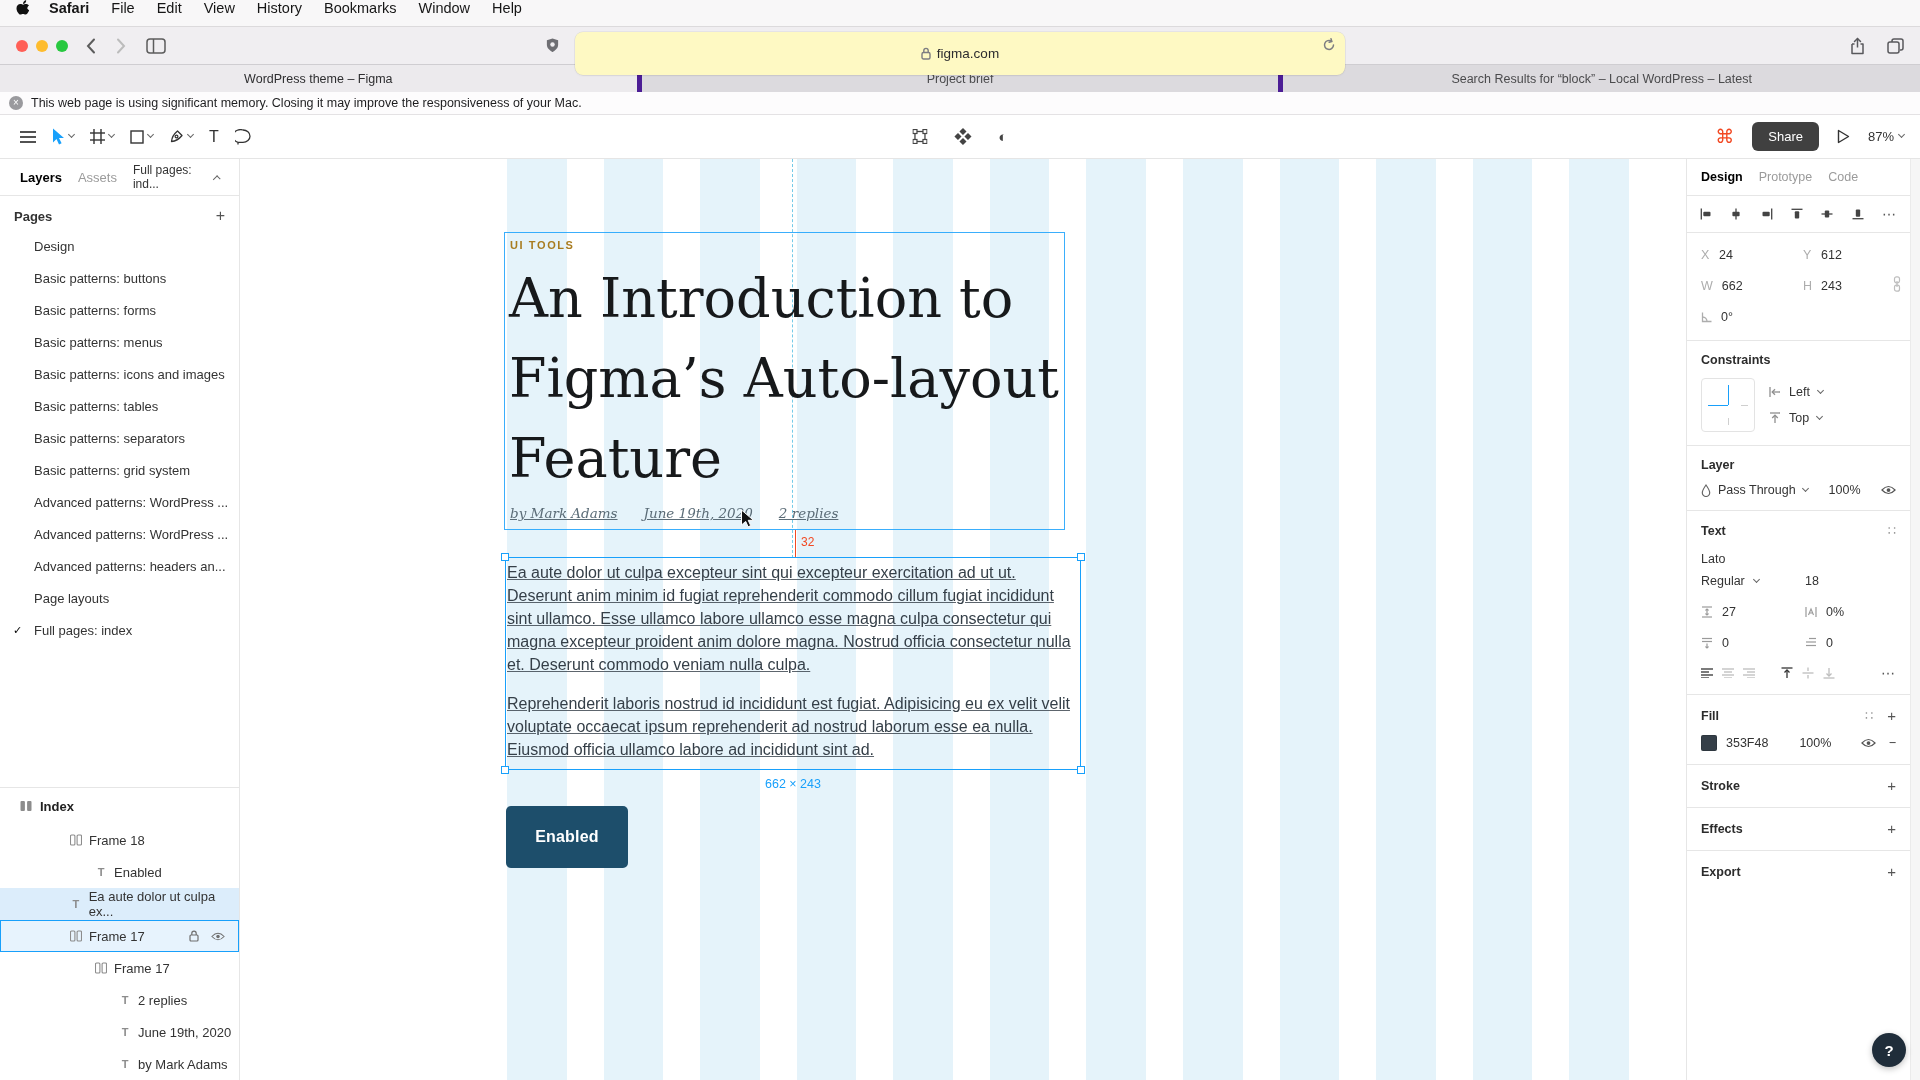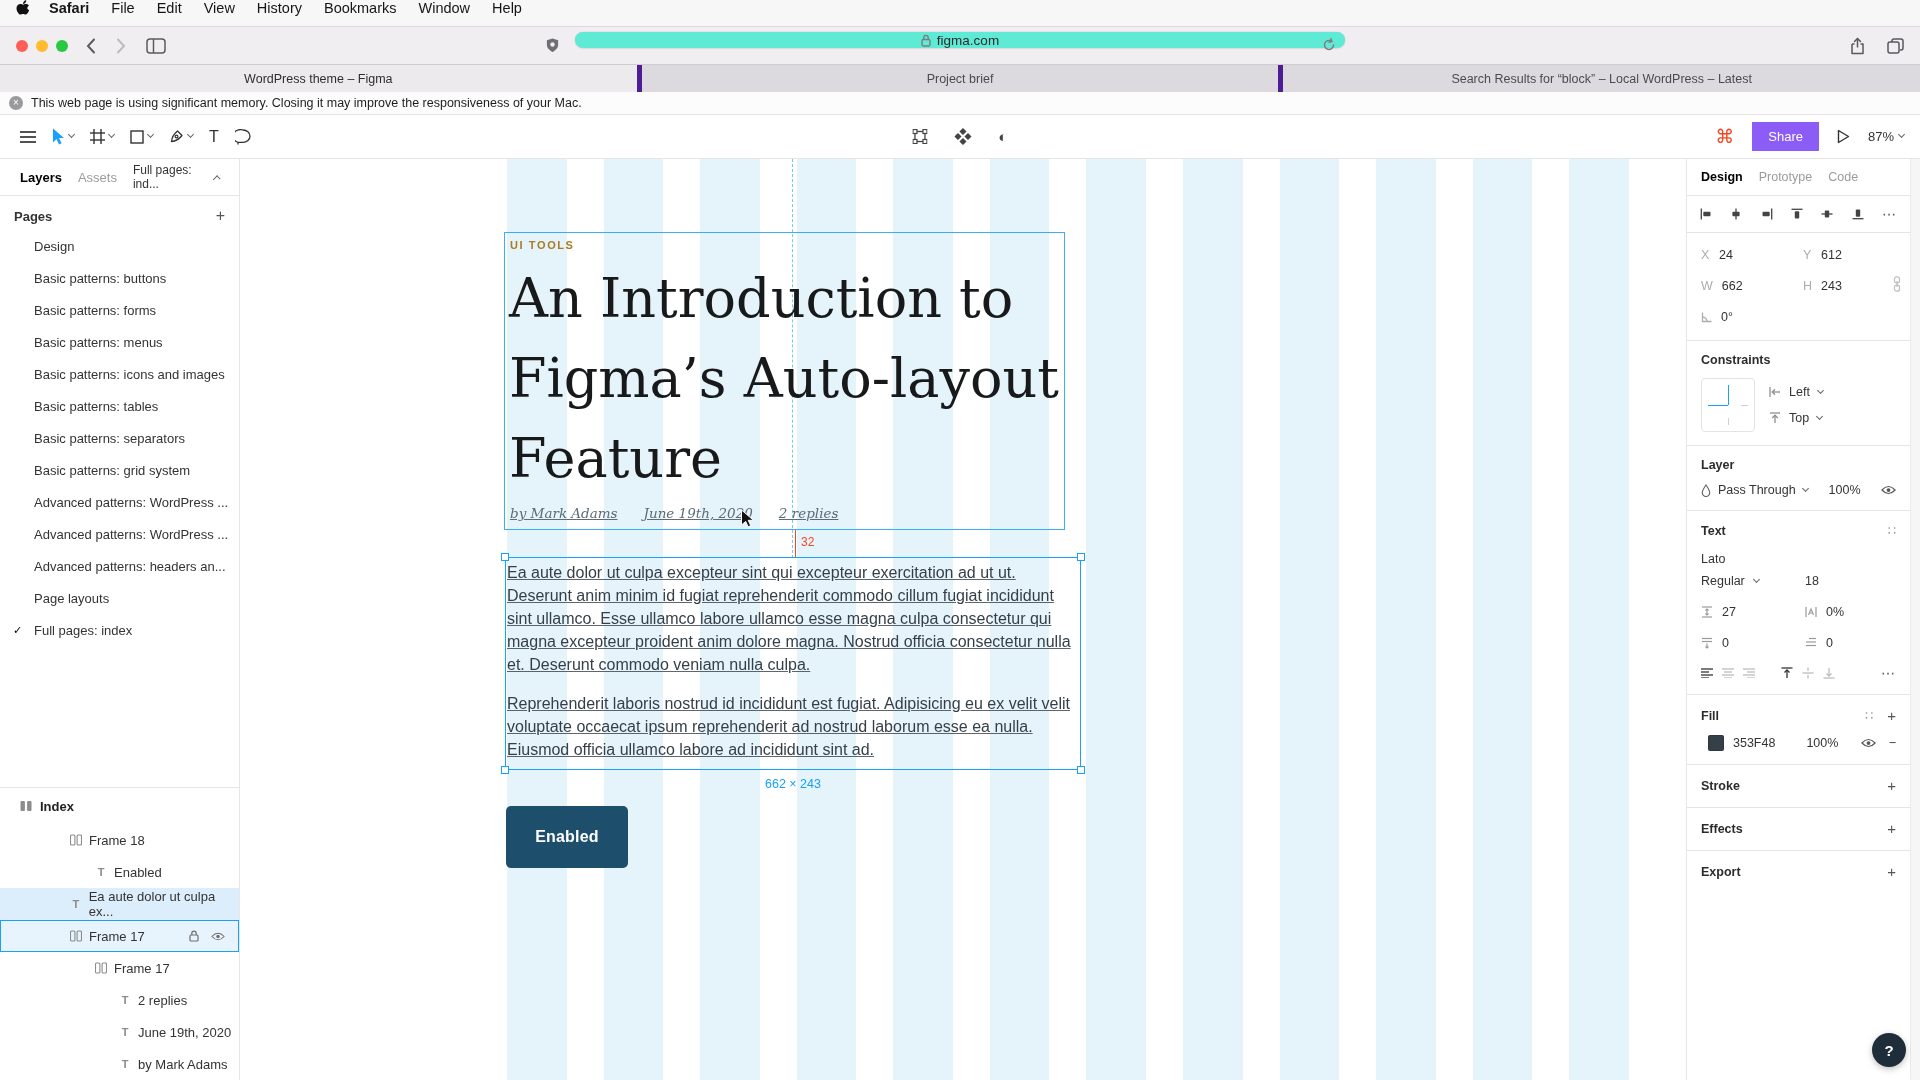--- a/index.html
+++ b/index.html
@@ -13,21 +13,21 @@
   .menu-item { padding:0 11px; }
   .menu-item.app { font-weight:bold; }
 
   
   .browser-toolbar { height:37px; background:#f0eef1; display:flex; align-items:center; padding:0 16px; position:relative; }
   .traffic { display:flex; gap:8px; margin-right:18px; }
   .light { width:12px; height:12px; border-radius:50%; }
   .light.red { background:#ff5f57; } .light.yellow { background:#febc2e; } .light.green { background:#28c840; }
   .nav-group { display:flex; gap:20px; align-items:center; margin-right:20px; }
   .privacy-slot { position:absolute; right:calc(50% + 400px); top:10px; }
-  .url-field { position:absolute; left:50%; top:5px; transform:translateX(-50%); width:770px; height:16px; background:#5eead4; border-radius:8px; box-shadow:0 0 0 0.5px rgba(0,0,0,.09), 0 1px 2px rgba(0,0,0,.05); display:flex; align-items:center; justify-content:center; gap:6px; font-size:13.5px; color:#2c2c2e; }
+  .url-field { position:absolute; left:50%; top:5px; transform:translateX(-50%); width:770px; height:43px; background:#fef9c3; border-radius:8px; box-shadow:0 0 0 0.5px rgba(0,0,0,.09), 0 1px 2px rgba(0,0,0,.05); display:flex; align-items:center; justify-content:center; gap:6px; font-size:13.5px; color:#2c2c2e; }
   .url-reload { position:absolute; right:9px; top:6px; }
   .toolbar-right { margin-left:auto; display:flex; gap:22px; align-items:center; }
 
   
   .tabbar { height:28px; background:#dcdade; display:flex; border-top:1px solid #cfcdd1; }
   .tab { flex:1; display:flex; align-items:center; justify-content:center; font-size:12.5px; color:#4b4b4d; border-right:5px solid #4c1d95; white-space:nowrap; overflow:hidden; }
   .tab:last-child { border-right:none; }
   .tab.active { background:#eceaed; color:#2e2e30; }
 
   
@@ -40,21 +40,21 @@
   .chev { width:6px; height:6px; border-right:1.4px solid #666; border-bottom:1.4px solid #666; transform:rotate(45deg); display:inline-block; margin-top:-4px; }
   .chev.sm { width:5px; height:5px; }
   .chev.up { transform:rotate(-135deg); margin-top:3px; }
   .center-tools { position:absolute; left:50%; transform:translateX(-50%); display:flex; gap:28px; align-items:center; color:#444; }
   .diamond4 { position:relative; width:15px; height:15px; }
   .diamond4 span { position:absolute; width:5px; height:5px; background:#444; transform:rotate(45deg); }
   .diamond4 .d-t { left:5px; top:0; } .diamond4 .d-b { left:5px; bottom:0; } .diamond4 .d-l { left:0; top:5px; } .diamond4 .d-r { right:0; top:5px; }
   .mask-glyph { font-size:15px; color:#444; }
   .right-tools { margin-left:auto; display:flex; align-items:center; gap:18px; padding-right:4px; }
   .cmd-glyph { font-size:19px; color:#f24822; }
-  .share-btn { background:#8b5cf6; color:#fff; font-size:13px; font-weight:500; border:none; border-radius:0; padding:7px 16px; }
+  .share-btn { background:#404040; color:#fff; font-size:13px; font-weight:500; border:none; border-radius:6px; padding:7px 16px; }
   .zoom-ctl { display:flex; align-items:center; gap:5px; font-size:13px; color:#333; }
 
   
   .main { display:flex; height:921px; }
 
   
   .left-panel { width:240px; border-right:1px solid #e6e6e6; display:flex; flex-direction:column; font-size:13px; background:#fff; }
   .lp-header { height:37px; flex:none; display:flex; align-items:center; gap:16px; padding:0 20px; border-bottom:1px solid #e6e6e6; }
   .lp-tab.active { color:#000; font-weight:bold; }
   .lp-tab.inactive { color:#9b9b9b; }
@@ -118,21 +118,21 @@
   .cw-bottom { position:absolute; left:50%; bottom:6px; height:7px; border-left:1.6px solid #cfcfcf; }
   .c-rows { display:flex; flex-direction:column; gap:12px; }
   .c-row { display:flex; align-items:center; gap:8px; }
   .layer-ctl { display:flex; align-items:center; gap:7px; }
   .layer-ctl .opacity { margin-left:14px; }
   .ml-auto { margin-left:auto; }
   .text-grid { display:grid; grid-template-columns:92px 84px; gap:11px 12px; margin-top:2px; }
   .t-align-row { display:flex; align-items:center; gap:9px; margin-top:12px; }
   .t-align-row .gap { width:8px; }
   .more-dots { color:#555; font-size:14px; letter-spacing:1px; }
-  .fill-row { display:flex; align-items:center; gap:9px;margin-left:7px; }
+  .fill-row { display:flex; align-items:center; gap:9px; }
   .swatch { width:16px; height:16px; border-radius:2px; background:#353F48; box-shadow:inset 0 0 0 1px rgba(0,0,0,.12); flex:none; }
   .fill-pct { margin-left:22px; }
   .fill-icons { margin-left:auto; display:flex; gap:13px; align-items:center; }
 
   .window-scrollbar { width:10px; background:#f6f6f6; border-left:1px solid #ebebeb; flex:none; }
   .help-btn { position:absolute; right:14px; bottom:13px; width:34px; height:34px; border-radius:50%; background:#1f2d3a; color:#fff; font-size:15px; font-weight:bold; display:flex; align-items:center; justify-content:center; box-shadow:0 2px 6px rgba(0,0,0,.25); }
   .i12 { display:block; }
   svg { display:block; }
 </style>
 </head>

